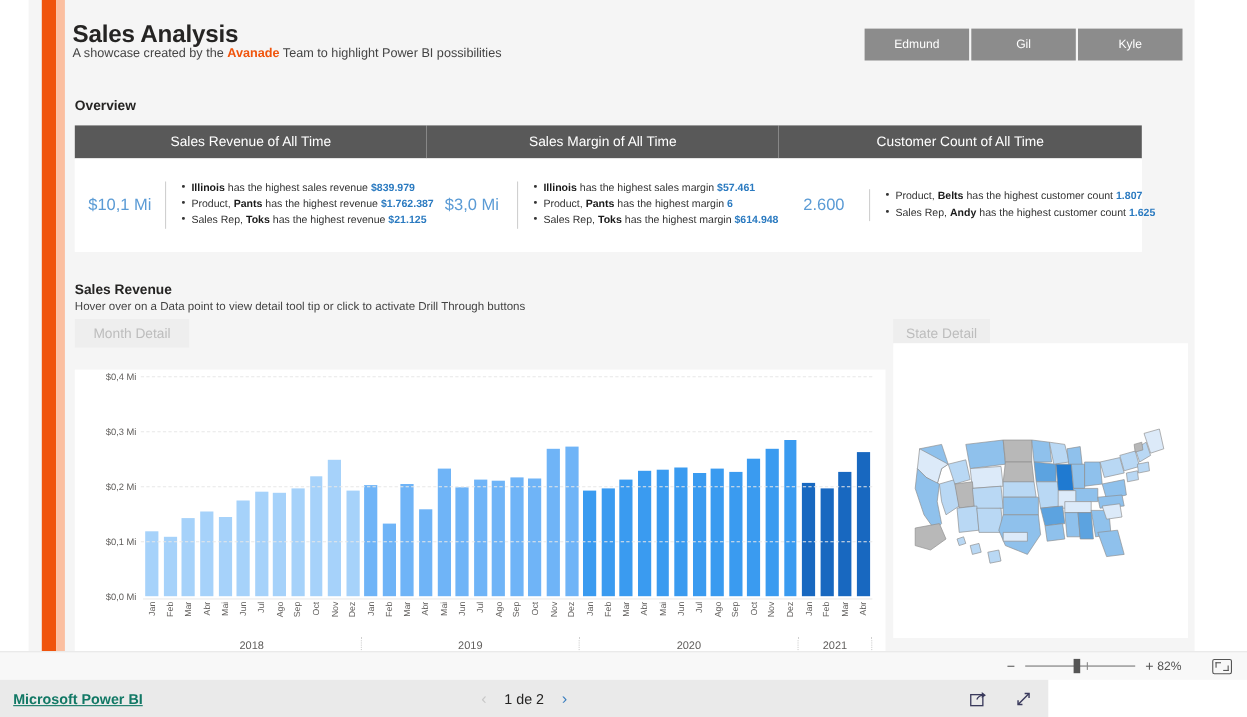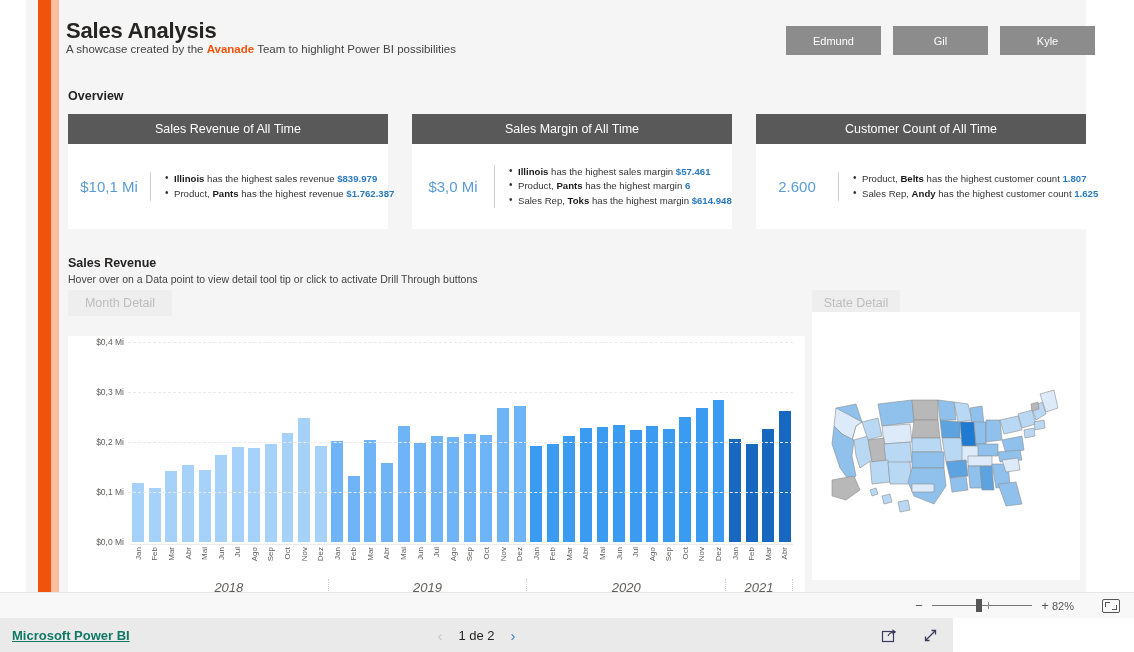--- a/index.html
+++ b/index.html
@@ -33,36 +33,36 @@
   .page-title {
     position: absolute; left: 66px; top: 18px;
     font-size: 22px; font-weight: bold; color: #252423; letter-spacing: -0.2px;
   }
   .page-subtitle {
     position: absolute; left: 66px; top: 43px;
     font-size: 11.5px; color: #444; white-space: nowrap;
   }
   .brand-word { color: #f0540c; font-weight: bold; }
 
-  .nav-buttons { position: absolute; left: 786px; top: 26px; display: flex; gap: 12px; }
+  .nav-buttons { position: absolute; left: 786px; top: 26px; display: flex; gap: 2px; }
   .nav-btn {
     width: 95px; height: 29px;
     background: #8c8c8c; color: #ffffff;
     font-size: 11px; display: flex; align-items: center; justify-content: center;
     border: none; cursor: pointer; font-family: "Liberation Sans", sans-serif;
   }
 
   
   .section-label {
     position: absolute; font-size: 12.5px; font-weight: bold; color: #252423;
   }
   .section-sub { position: absolute; font-size: 10.5px; color: #444; }
 
   
-  .kpi-row { position: absolute; left: 68px; top: 114px; display: flex; gap: 24px; }
+  .kpi-row { position: absolute; left: 68px; top: 114px; display: flex; }
   .kpi-card { width: 320px; background: #ffffff; }
   .kpi-card.wide { width: 330px; }
   .kpi-head {
     height: 30px; background: #595959; color: #fff;
     font-size: 12.5px; display: flex; align-items: center; justify-content: center;
   }
   .kpi-body { display: flex; align-items: center; height: 85px; background: #fff; }
   .kpi-value {
     width: 82px; text-align: center; color: #5b9bd5;
     font-size: 15px; flex: none;
@@ -116,21 +116,21 @@
   .x-slot {
     flex: 1; display: flex; justify-content: center; align-items: flex-start; padding-top: 2px;
   }
   .x-slot span {
     font-size: 8px; color: #605e5c;
     writing-mode: vertical-rl; transform: rotate(180deg); white-space: nowrap;
   }
   .yearaxis { position: absolute; left: 62px; top: 243px; right: 12px; height: 18px; display: flex; }
   .year-group {
     display: flex; align-items: center; justify-content: center;
-    font-size: 13px; color: #605e5c; border-left: 1px dotted #cfcfcf; height: 16px; font-style: italic;
+    font-size: 10px; color: #605e5c; border-left: 1px dotted #cfcfcf; height: 16px;
   }
   .year-group:first-child { border-left: none; }
   .year-group:last-child { border-right: 1px dotted #cfcfcf; }
 
   
   .map-panel {
     position: absolute; left: 812px; top: 312px; width: 268px; height: 268px;
     background: #ffffff;
   }
   .map-panel svg { position: absolute; left: 10px; top: 52px; width: 248px; height: 160px; }
@@ -210,20 +210,21 @@
 
     <div class="kpi-row">
       <div class="kpi-card">
         <div class="kpi-head">Sales Revenue of All Time</div>
         <div class="kpi-body">
           <div class="kpi-value">$10,1 Mi</div>
           <div class="kpi-bullets">
             <ul>
               <li><span></span><b>Illinois</b><span> has the highest sales revenue </span><span class="hl">$839.979</span></li>
               <li><span>Product, </span><b>Pants</b><span> has the highest revenue </span><span class="hl">$1.762.387</span></li>
+              <li><span>Sales Rep, </span><b>Toks</b><span> has the highest revenue </span><span class="hl">$21.125</span></li>
             </ul>
           </div>
         </div>
       </div>
 
       <div class="kpi-card">
         <div class="kpi-head">Sales Margin of All Time</div>
         <div class="kpi-body">
           <div class="kpi-value">$3,0 Mi</div>
           <div class="kpi-bullets">

